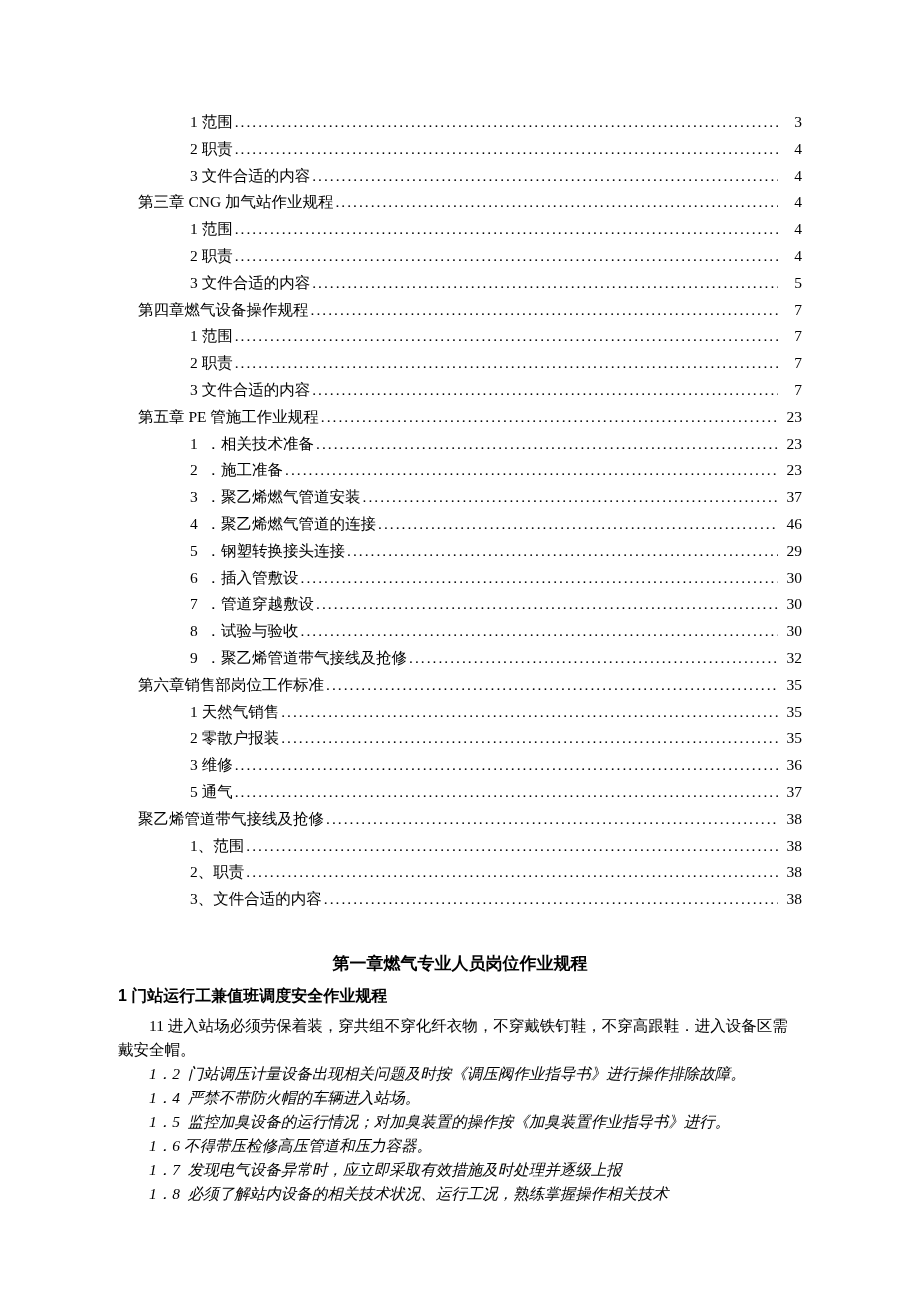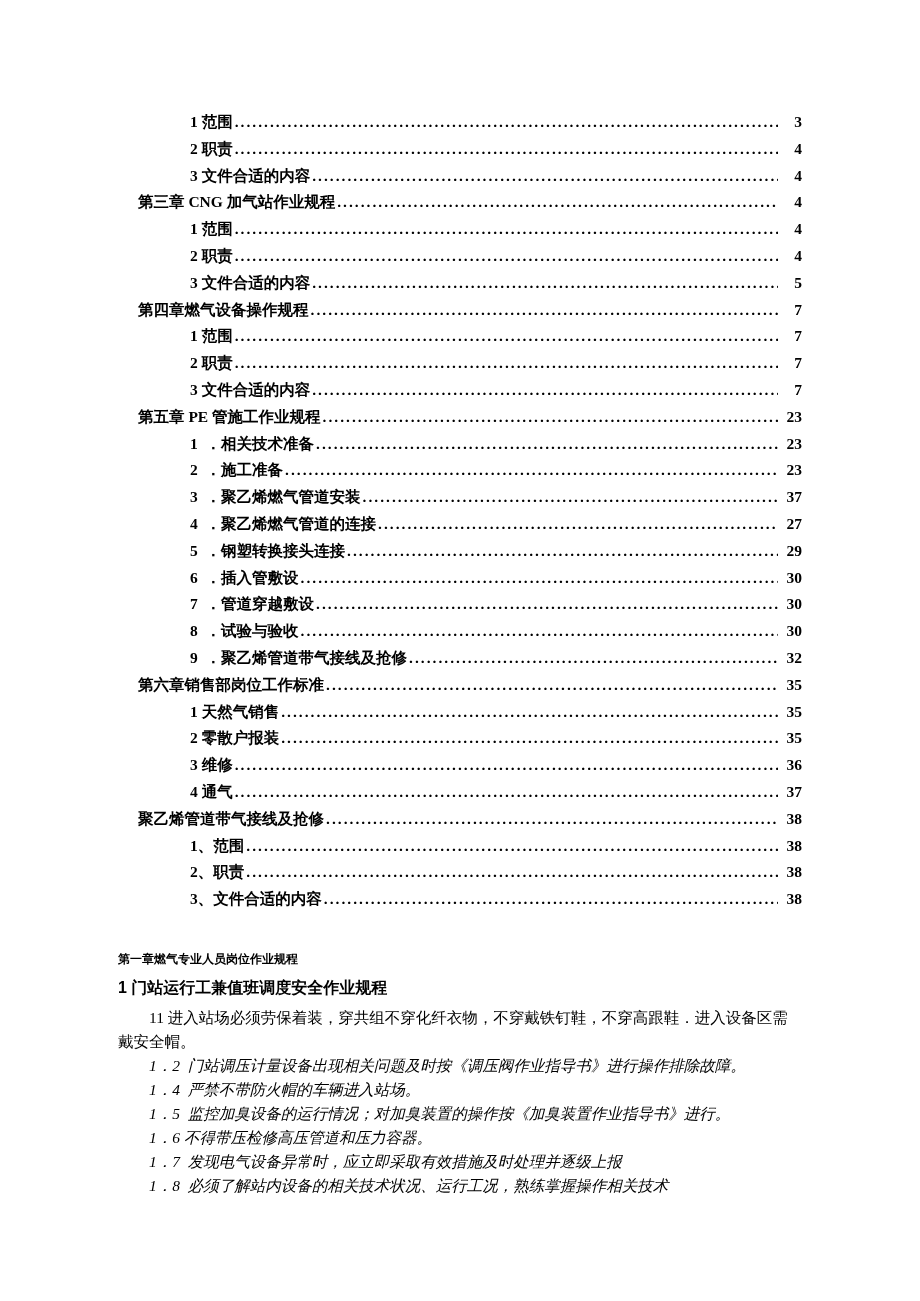--- a/index.html
+++ b/index.html
@@ -15,21 +15,20 @@
     padding: 110px 118px 60px 118px;
     font-size: 15.5px;
     color: #000;
     line-height: 1.6;
   }
   .toc-line {
     display: flex;
     align-items: center;
     margin-bottom: 2px;
     white-space: nowrap;
-    font-weight: bold;
   }
   .toc-line.indent-1 { padding-left: 72px; }
   .toc-line.indent-0 { padding-left: 20px; }
   .toc-label {
     flex: 0 0 auto;
   }
   .toc-dots {
     flex: 1 1 auto;
     overflow: hidden;
     letter-spacing: 2px;
@@ -37,23 +36,24 @@
   }
   .toc-dots::after {
     content: ".....................................................................................................................................";
   }
   .toc-page {
     flex: 0 0 auto;
     text-align: right;
     min-width: 22px;
   }
   .chapter-heading {
+    text-align: center;
     font-weight: bold;
     font-family: "SimHei", "黑体", sans-serif;
-    font-size: 12px;
+    font-size: 17px;
     margin-top: 38px;
     margin-bottom: 6px;
   }
   .body-heading {
     font-weight: bold;
     font-family: "SimHei", "黑体", sans-serif;
     font-size: 16px;
     margin-bottom: 5px;
   }
   .body-para {
@@ -144,21 +144,21 @@
         <span class="toc-page">23</span>
       </div>
       <div class="toc-line indent-1">
         <span class="toc-label">3&nbsp;&nbsp;．聚乙烯燃气管道安装</span>
         <span class="toc-dots"></span>
         <span class="toc-page">37</span>
       </div>
       <div class="toc-line indent-1">
         <span class="toc-label">4&nbsp;&nbsp;．聚乙烯燃气管道的连接</span>
         <span class="toc-dots"></span>
-        <span class="toc-page">27</span>
+        <span class="toc-page">46</span>
       </div>
       <div class="toc-line indent-1">
         <span class="toc-label">5&nbsp;&nbsp;．钢塑转换接头连接</span>
         <span class="toc-dots"></span>
         <span class="toc-page">29</span>
       </div>
       <div class="toc-line indent-1">
         <span class="toc-label">6&nbsp;&nbsp;．插入管敷设</span>
         <span class="toc-dots"></span>
         <span class="toc-page">30</span>
@@ -192,21 +192,21 @@
         <span class="toc-label">2 零散户报装</span>
         <span class="toc-dots"></span>
         <span class="toc-page">35</span>
       </div>
       <div class="toc-line indent-1">
         <span class="toc-label">3 维修</span>
         <span class="toc-dots"></span>
         <span class="toc-page">36</span>
       </div>
       <div class="toc-line indent-1">
-        <span class="toc-label">4 通气</span>
+        <span class="toc-label">5 通气</span>
         <span class="toc-dots"></span>
         <span class="toc-page">37</span>
       </div>
       <div class="toc-line indent-0">
         <span class="toc-label">聚乙烯管道带气接线及抢修</span>
         <span class="toc-dots"></span>
         <span class="toc-page">38</span>
       </div>
       <div class="toc-line indent-1">
         <span class="toc-label">1、范围</span>

